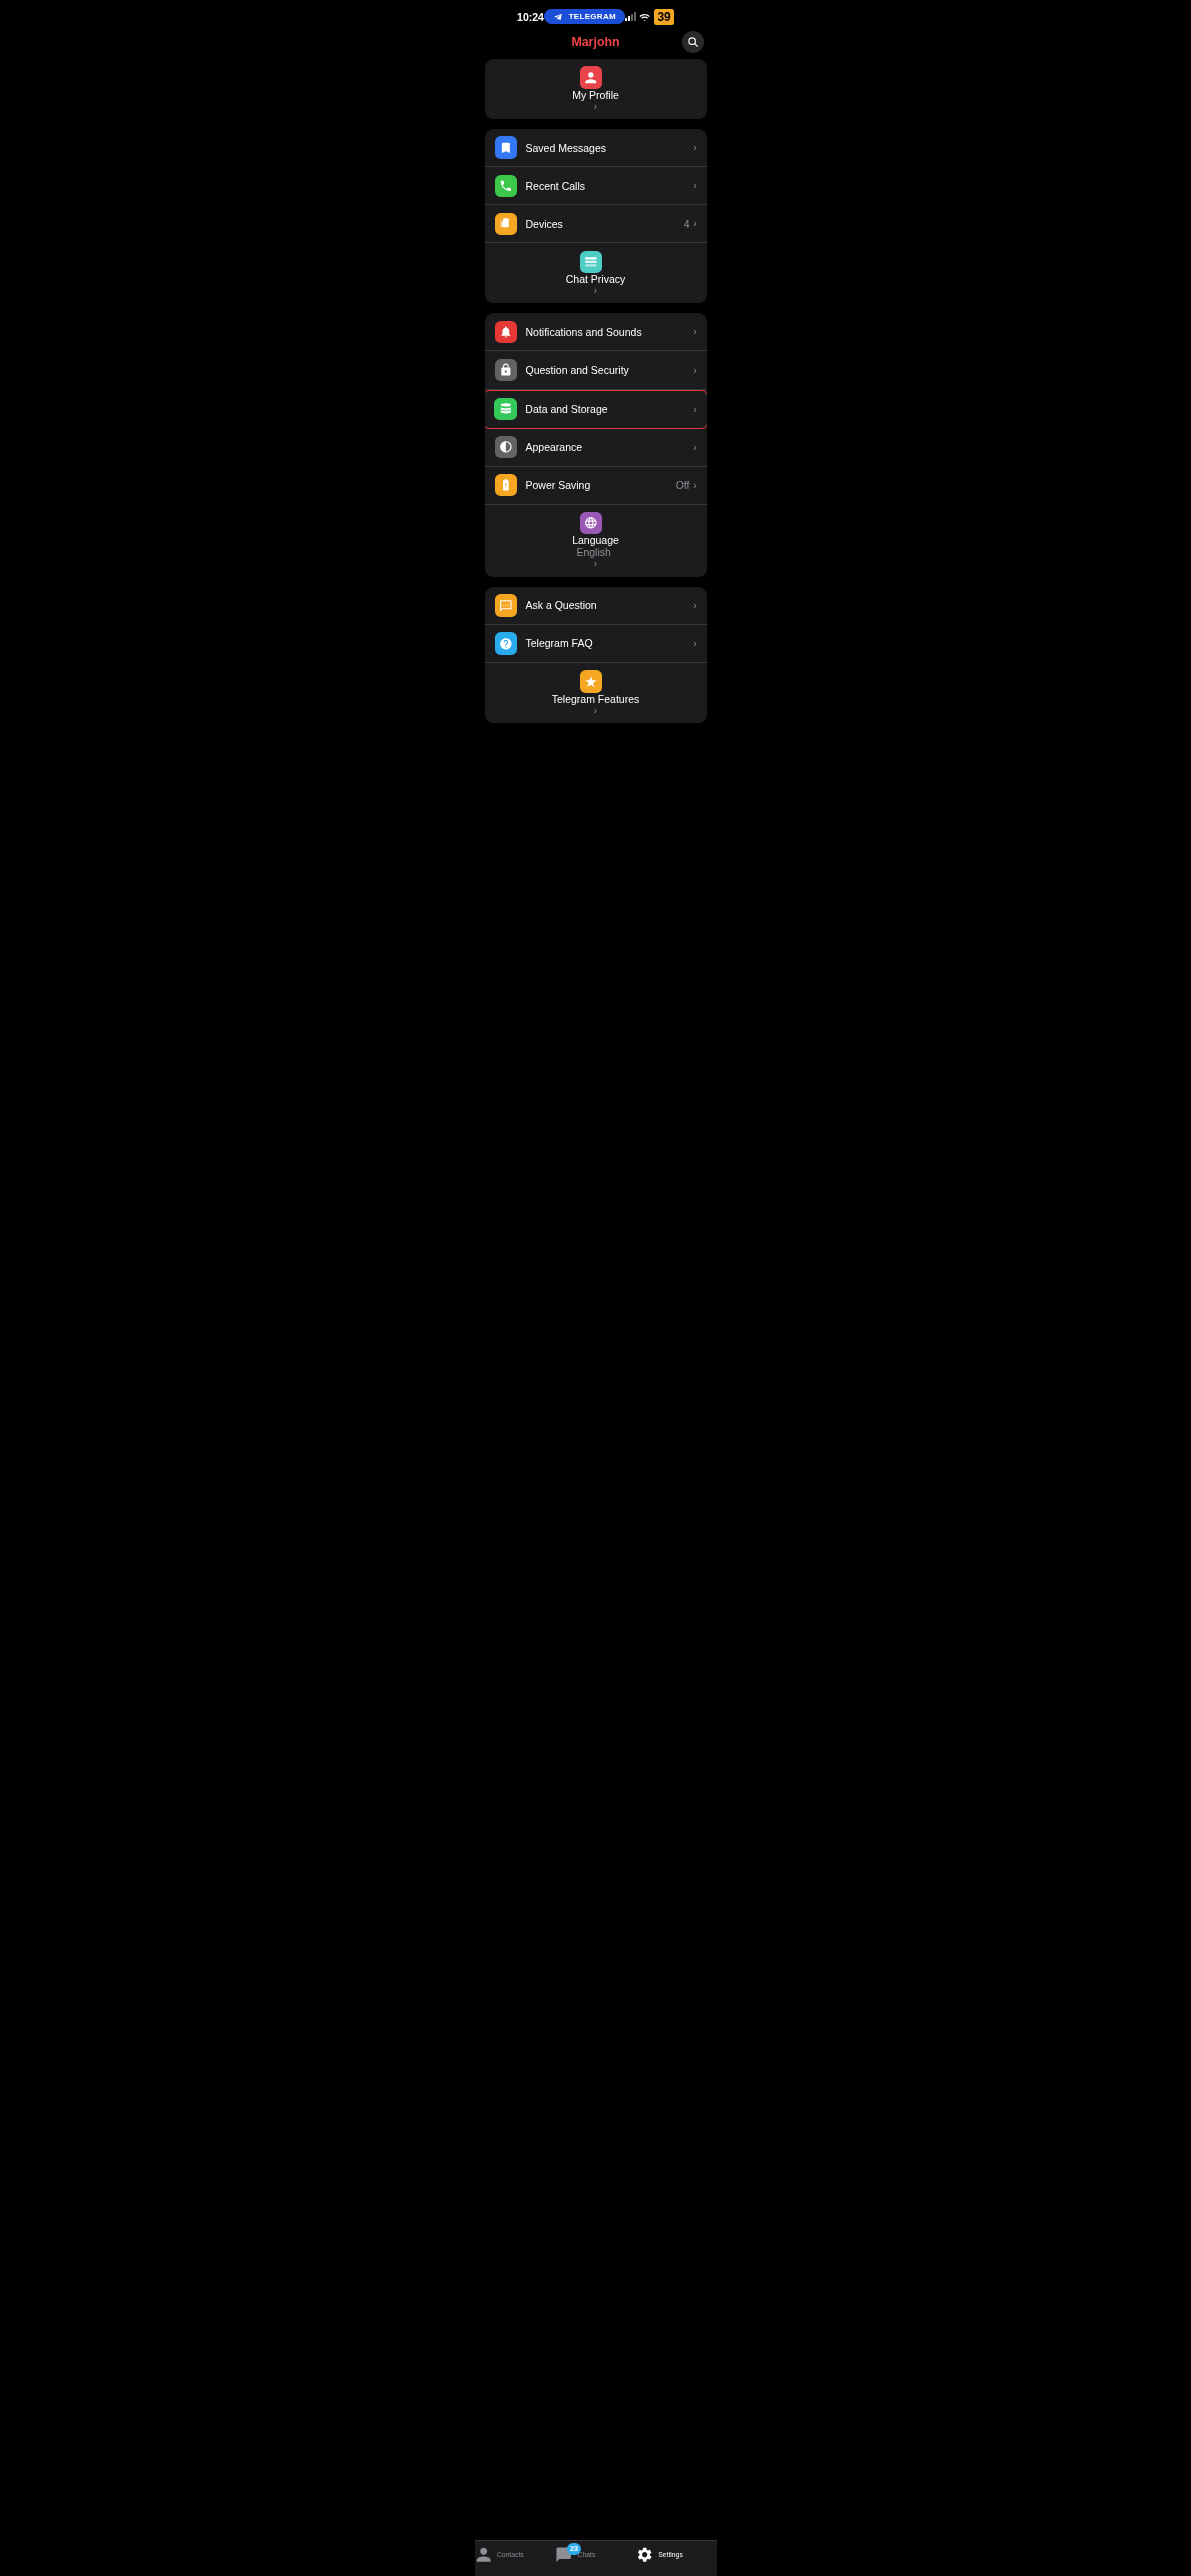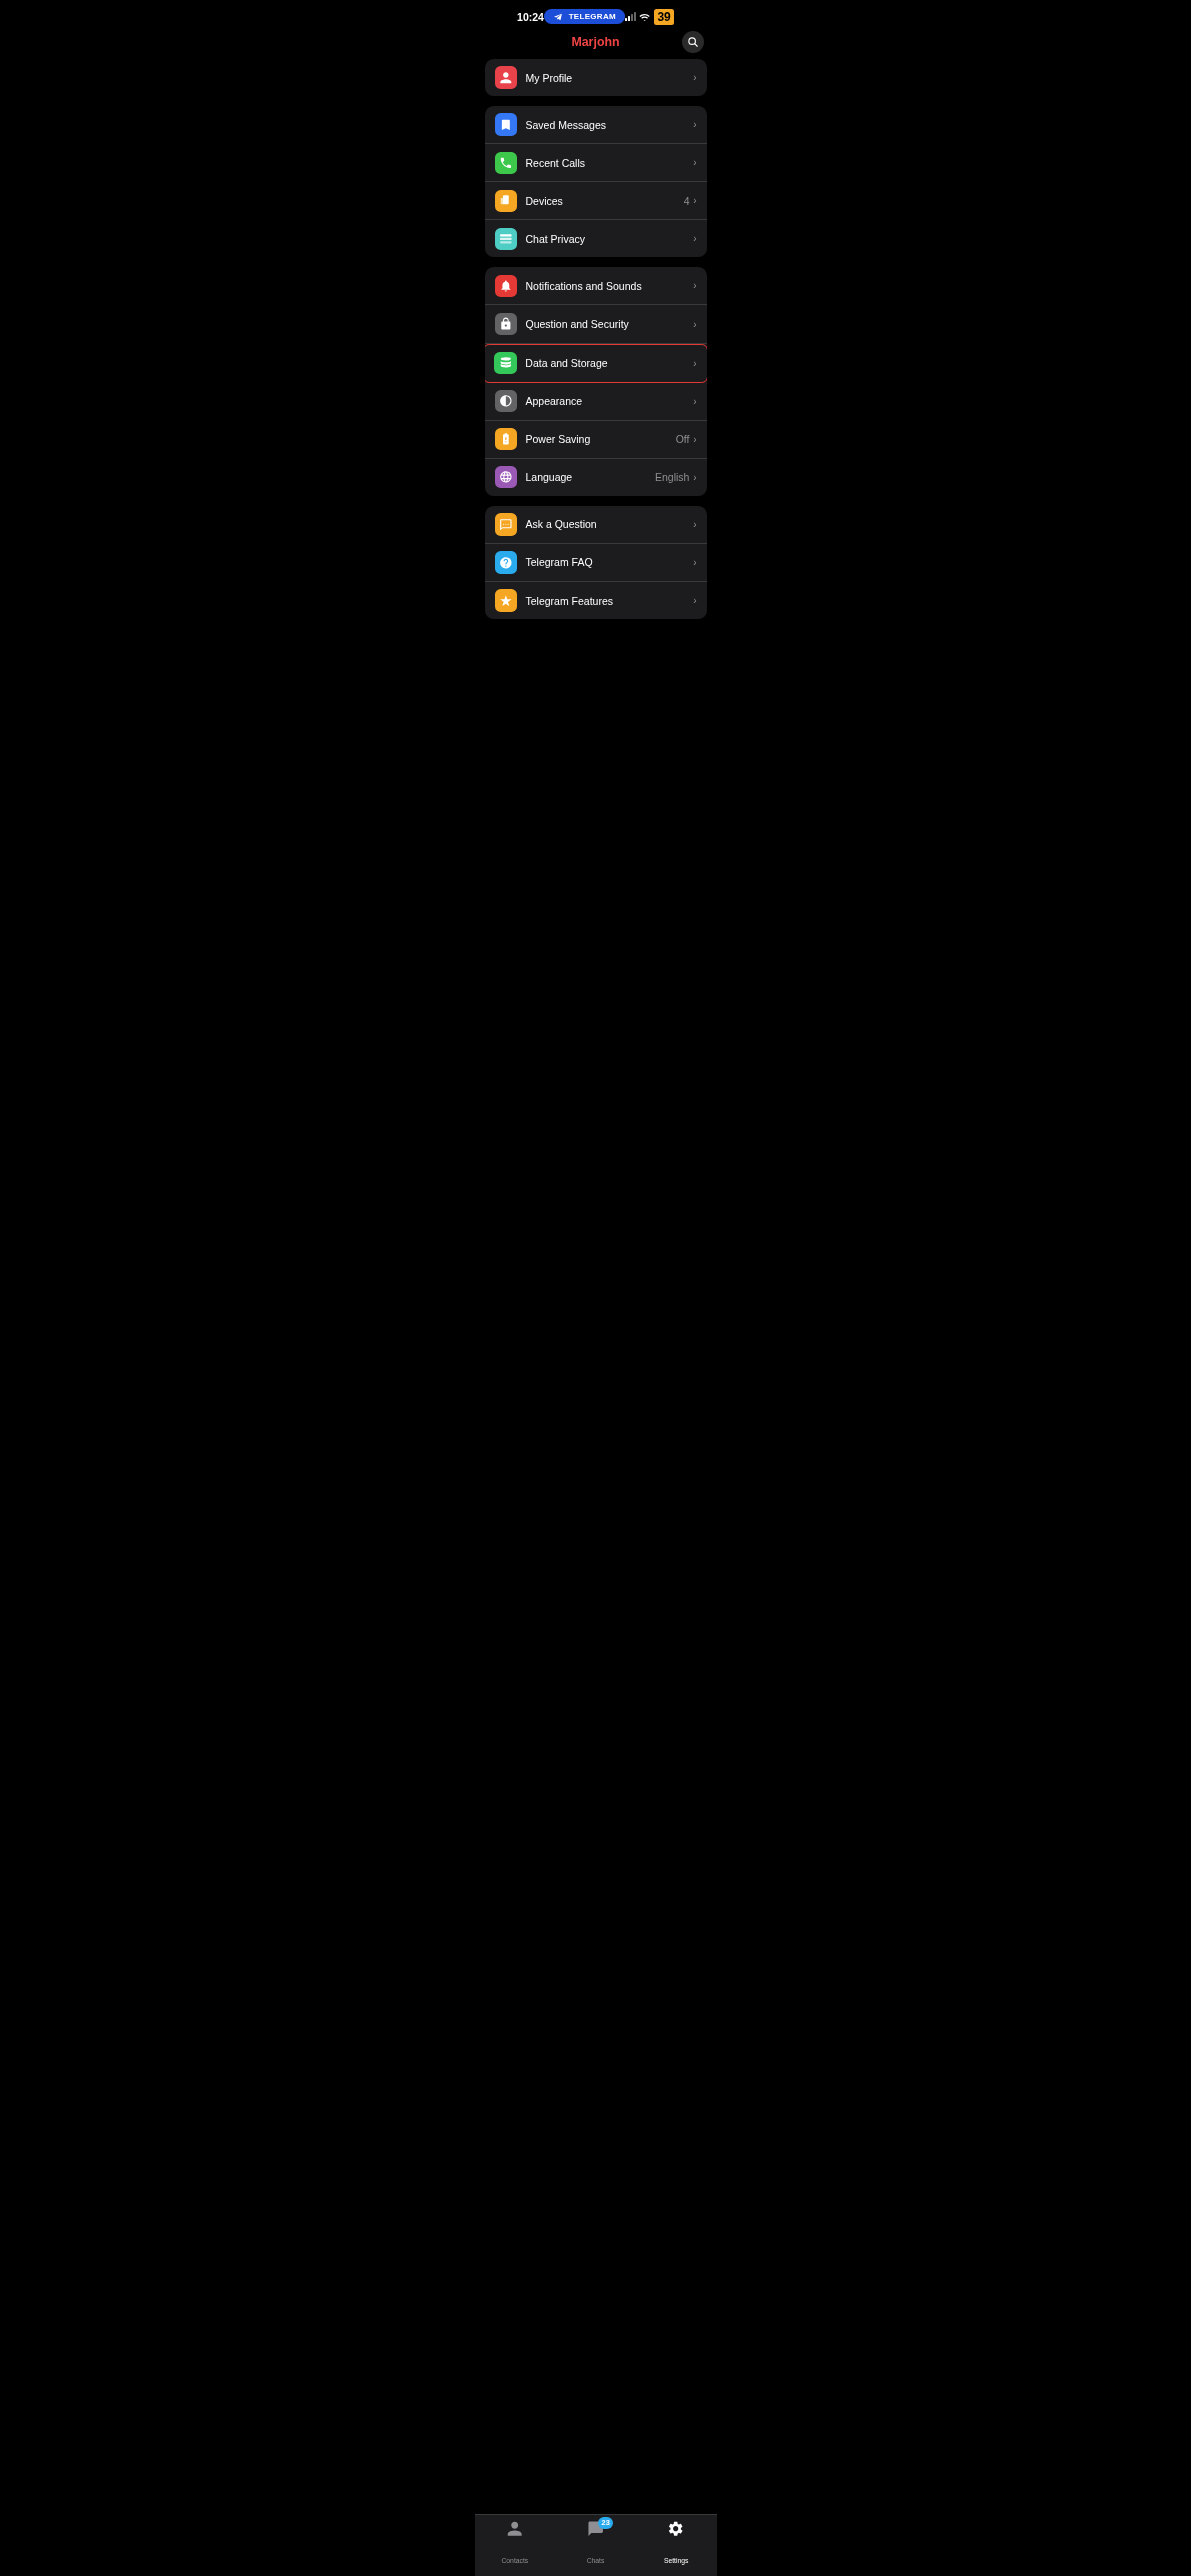--- a/index.html
+++ b/index.html
@@ -111,20 +111,21 @@
       display: flex;
       align-items: center;
       padding: 7.4px 10px;
       border-bottom: 0.3px solid #3a3a3c;
       cursor: pointer;
       position: relative;
       min-height: 36px;
     }
     .settings-item:last-child {
       border-bottom: none;
+      flex-direction: column;
     }
 
     .item-icon {
       width: 22.3px;
       height: 22.3px;
       border-radius: 5.6px;
       display: flex;
       align-items: center;
       justify-content: center;
       margin-right: 8.7px;
@@ -169,23 +170,22 @@
       border-top: 0.3px solid #3a3a3c;
       display: flex;
       justify-content: space-around;
       align-items: center;
       padding: 5px 0 12.4px;
       z-index: 100;
     }
 
     .tab-item {
       display: flex;
-      flex-direction: column;
-      align-items: center;
-      gap: 19px;
+      align-items: center;
+      gap: 5px;
       cursor: pointer;
       flex: 1;
     }
 
     .tab-icon-wrap {
       position: relative;
       display: flex;
       align-items: center;
       justify-content: center;
     }

